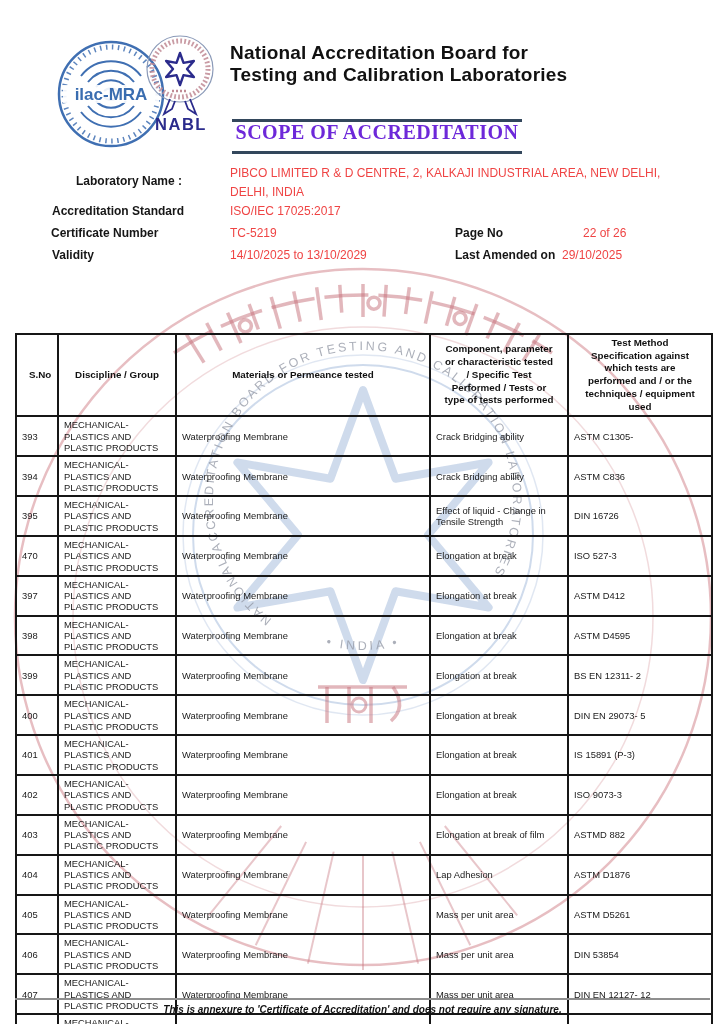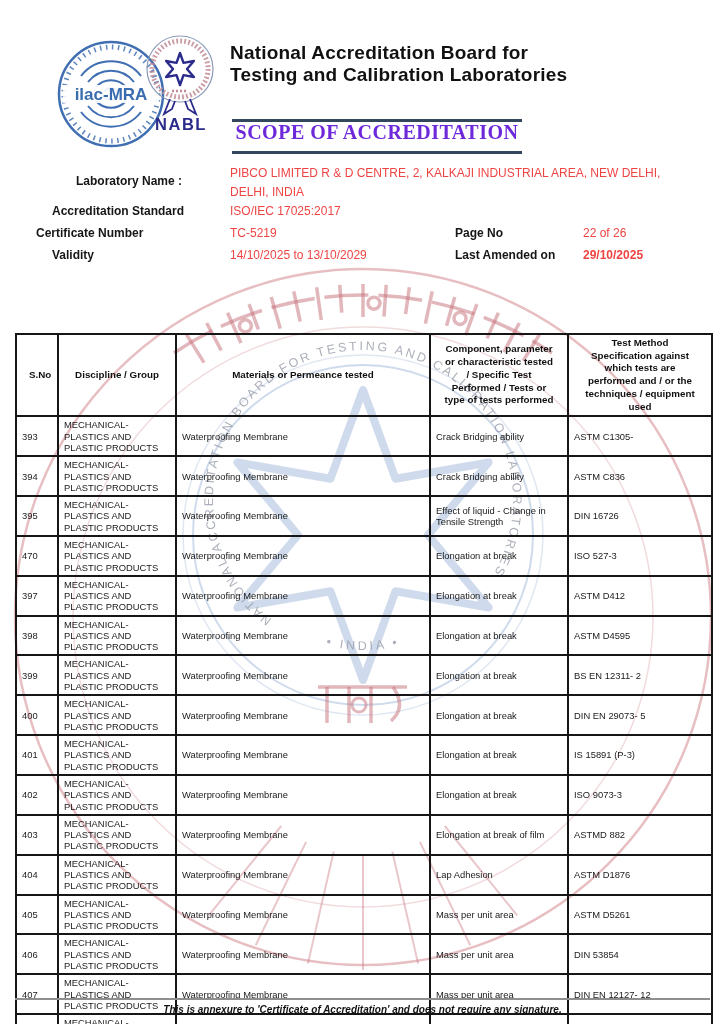--- a/index.html
+++ b/index.html
@@ -153,29 +153,29 @@
     <div class="scope-title">SCOPE OF ACCREDITATION</div>
     <div class="scope-line" style="top:45px;"></div>
   </div>
 
   <div class="abs info-label z2" style="left:52px; top:174px;padding-left:24px;">Laboratory Name :</div>
   <div class="abs info-value z2" style="left:230px; top:164px; width:432px; line-height:19px;">PIBCO LIMITED R &amp; D CENTRE, 2, KALKAJI INDUSTRIAL AREA, NEW DELHI, DELHI, INDIA</div>
 
   <div class="abs info-label z2" style="left:52px; top:204px;">Accreditation Standard</div>
   <div class="abs info-value z2" style="left:230px; top:204px;">ISO/IEC 17025:2017</div>
 
-  <div class="abs info-label z2" style="left:36px; top:226px;text-align:right;">Certificate Number</div>
+  <div class="abs info-label z2" style="left:51px; top:226px;text-align:right;">Certificate Number</div>
   <div class="abs info-value z2" style="left:230px; top:226px;">TC-5219</div>
   <div class="abs info-label z2" style="left:455px; top:226px;">Page No</div>
   <div class="abs info-value z2" style="left:583px; top:226px;">22 of 26</div>
 
   <div class="abs info-label z2" style="left:52px; top:248px;">Validity</div>
   <div class="abs info-value z2" style="left:230px; top:248px;">14/10/2025 to 13/10/2029</div>
   <div class="abs info-label z2" style="left:455px; top:248px;">Last Amended on</div>
-  <div class="abs info-value z2" style="left:583px; top:248px;font-weight:bold;">29/10/2025</div>
+  <div class="abs info-value z2" style="left:562px; top:248px;">29/10/2025</div>
 
   <div class="abs scope-table-wrap">
     <table class="scope">
       <colgroup>
         <col style="width:42px">
           <col style="width:118px">
           <col style="width:254px">
           <col style="width:138px">
           <col style="width:144px">
       </colgroup>

